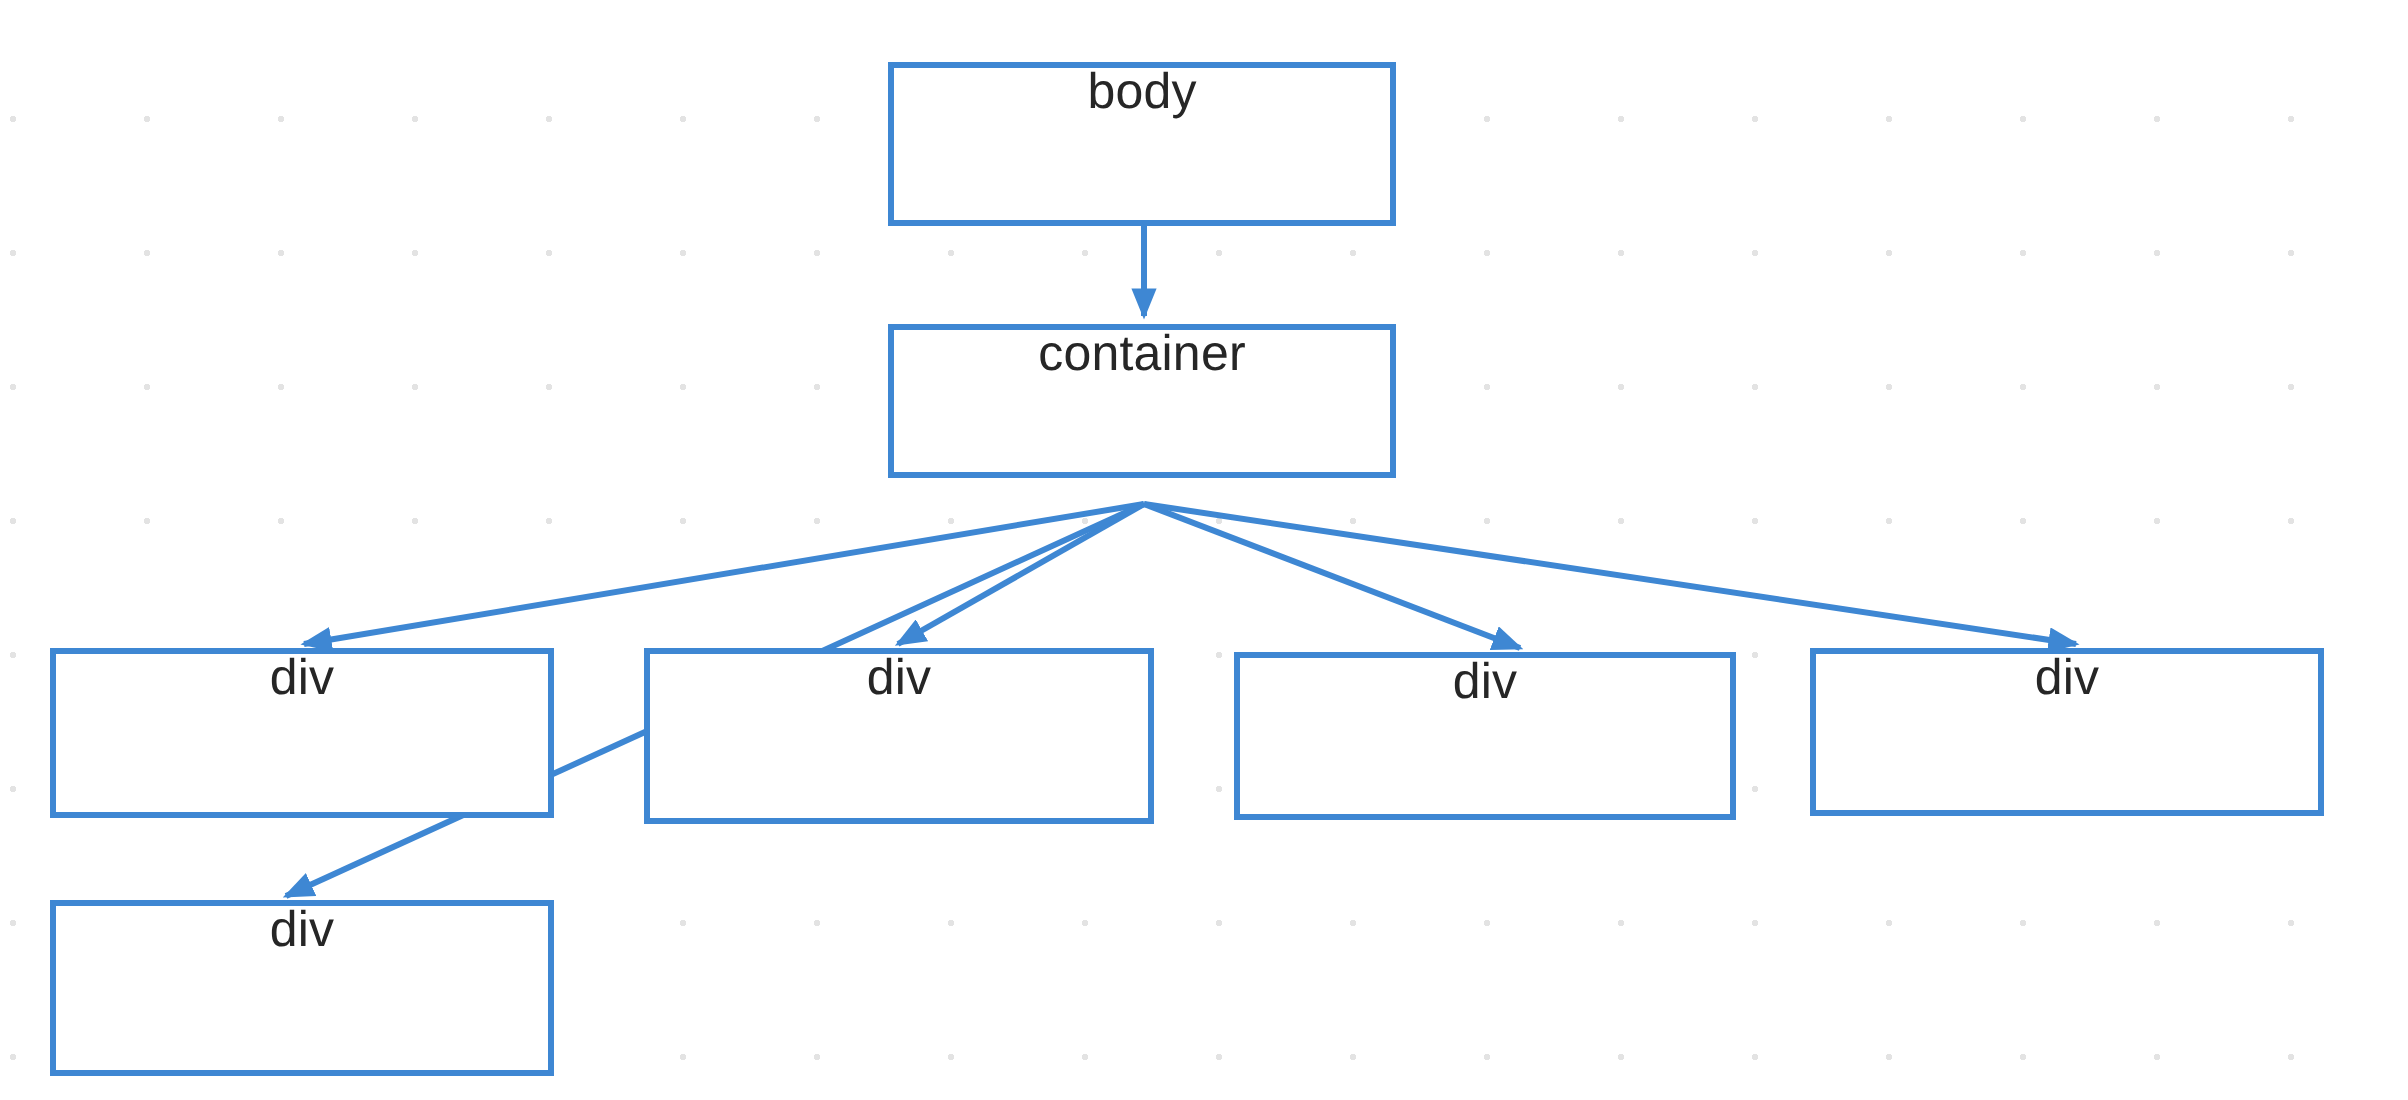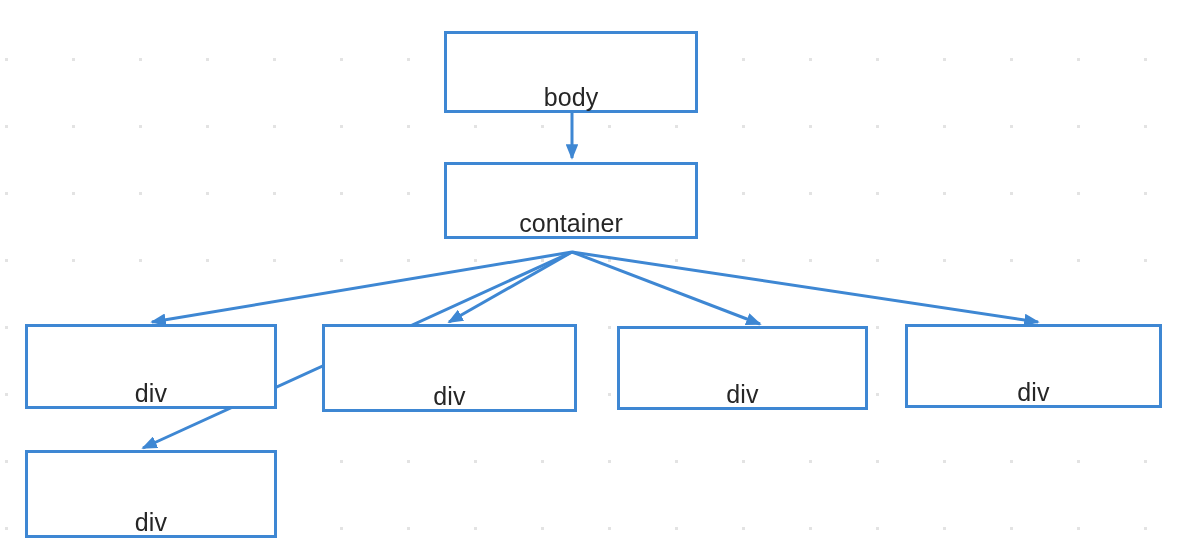--- a/index.html
+++ b/index.html
@@ -33,21 +33,21 @@
     height: 550px;
     pointer-events: none;
   }
 
   .node {
     position: absolute;
     box-sizing: border-box;
     background-color: #ffffff;
     border: 3px solid #3e87d3;
     display: flex;
-    align-items: flex-end;
+    align-items: flex-start;
     justify-content: center;
   }
 
   .node-label {
     font-family: "Liberation Sans", sans-serif;
     font-size: 25px;
     line-height: 1;
     color: #262626;
     letter-spacing: 0.1px;
     white-space: nowrap;

